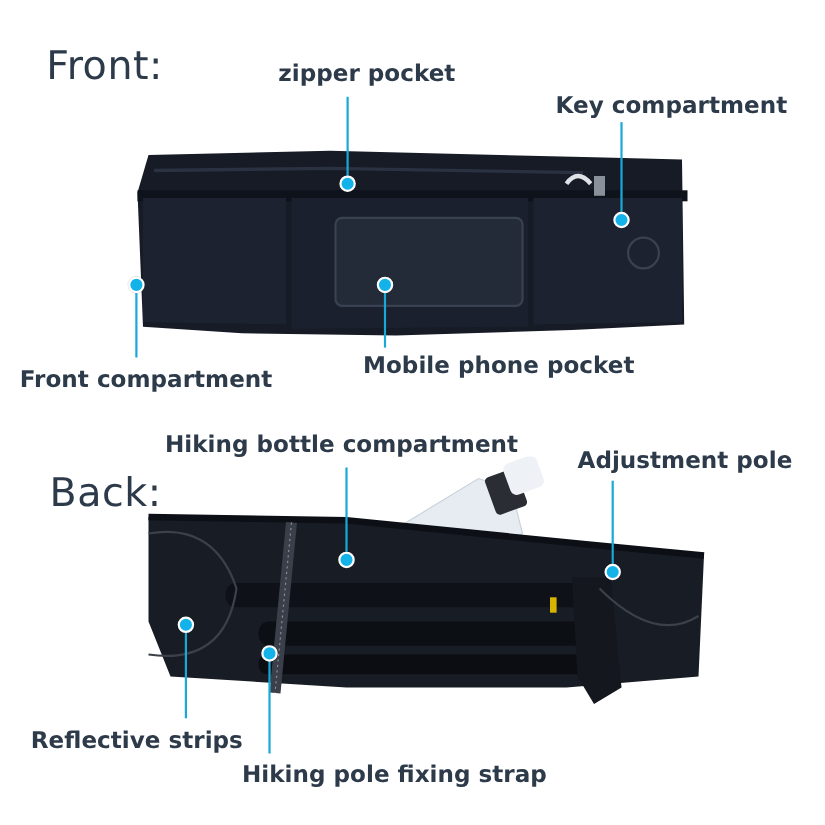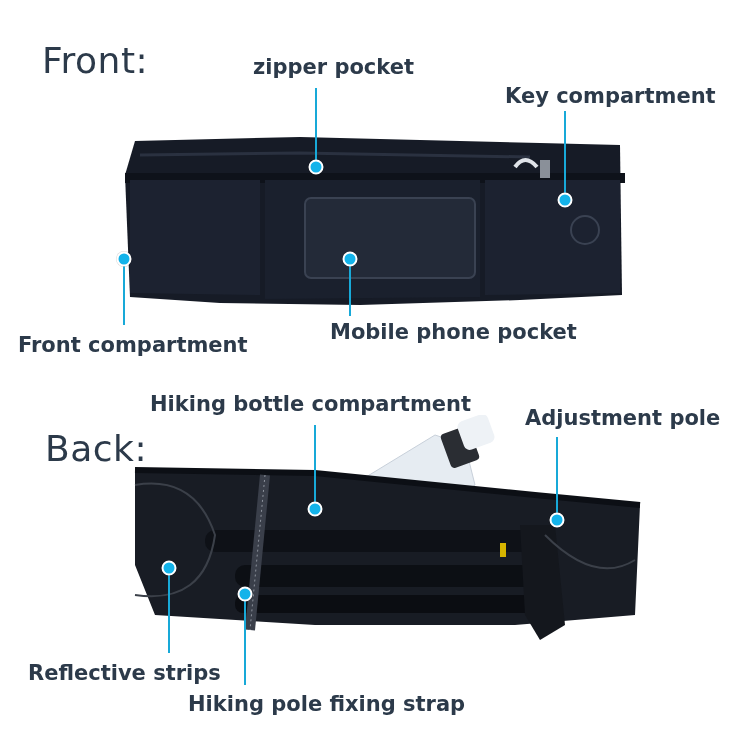--- a/index.html
+++ b/index.html
@@ -87,15 +87,15 @@
 <div class="dot" style="left:315px; top:509px;"></div>
 
 <div class="abs label" style="left:525px; top:406px;">Adjustment pole</div>
 <div class="line" style="left:556px; top:437px; height:82px;"></div>
 <div class="dot" style="left:557px; top:520px;"></div>
 
 <div class="abs label" style="left:28px; top:661px;">Reflective strips</div>
 <div class="line" style="left:168px; top:568px; height:85px;"></div>
 <div class="dot" style="left:169px; top:568px;"></div>
 
-<div class="abs label" style="left:188px; top:692px;">Hiking pole fixing strap</div>
+<div class="abs label" style="left:220px; top:692px;">Hiking pole fixing strap</div>
 <div class="line" style="left:244px; top:595px; height:90px;"></div>
 <div class="dot" style="left:245px; top:594px;"></div>
 
 </body></html>

